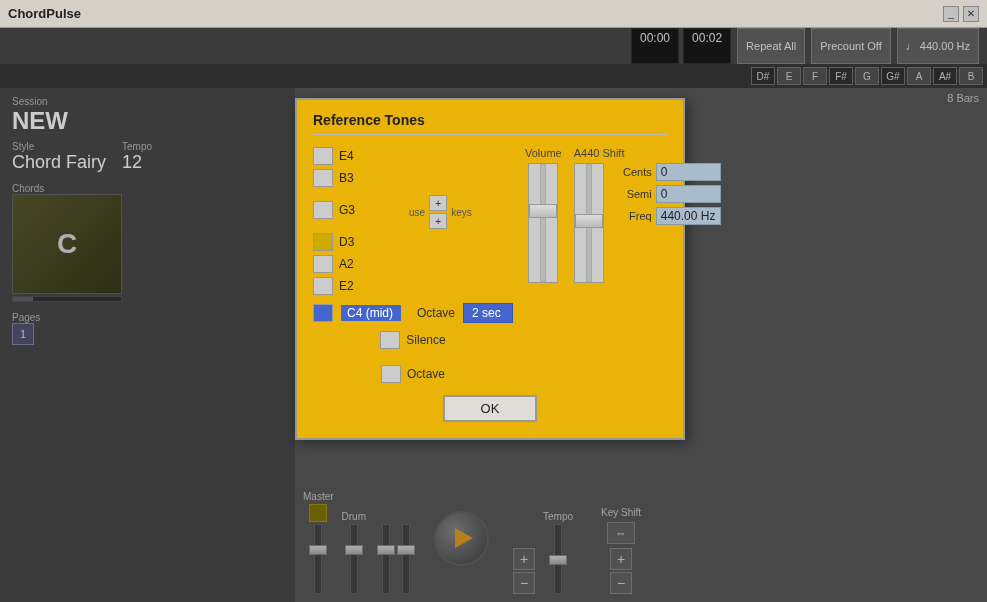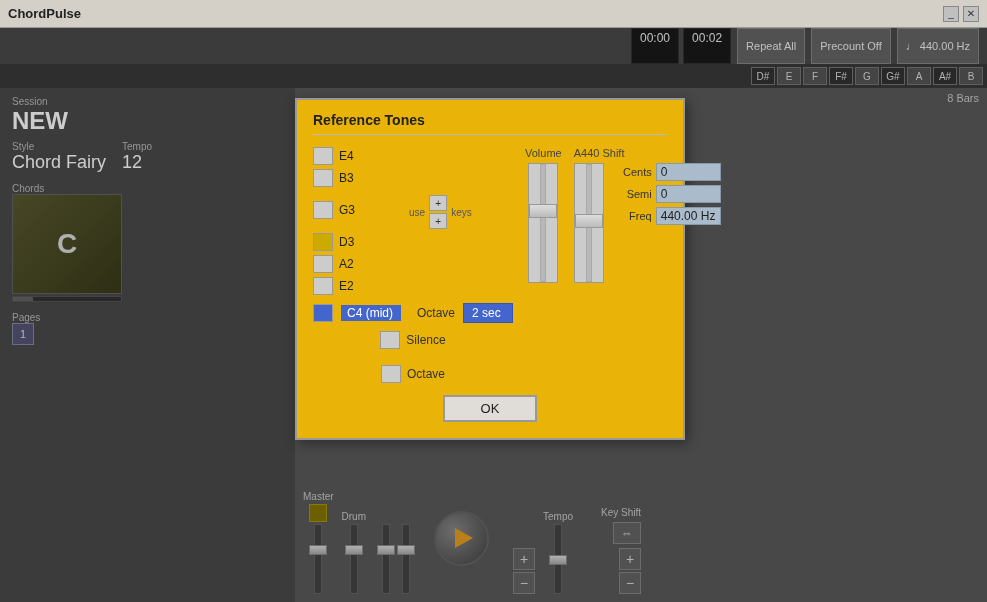--- a/index.html
+++ b/index.html
@@ -274,21 +274,21 @@
       border: 1px solid #888;
       color: #ddd;
       font-size: 14px;
       display: flex; align-items: center; justify-content: center;
       cursor: pointer;
     }
 
     .key-shift-group {
       display: flex;
       flex-direction: column;
-      align-items: flex-end;
+      align-items: center;
       gap: 4px;
     }
     .key-shift-label { color: #ccc; font-size: 10px; }
     .key-shift-icon {
       width: 28px; height: 22px;
       background: #666;
       border: 1px solid #888;
       display: flex; align-items: center; justify-content: center;
       cursor: pointer;
       font-size: 12px; color: #ddd;

